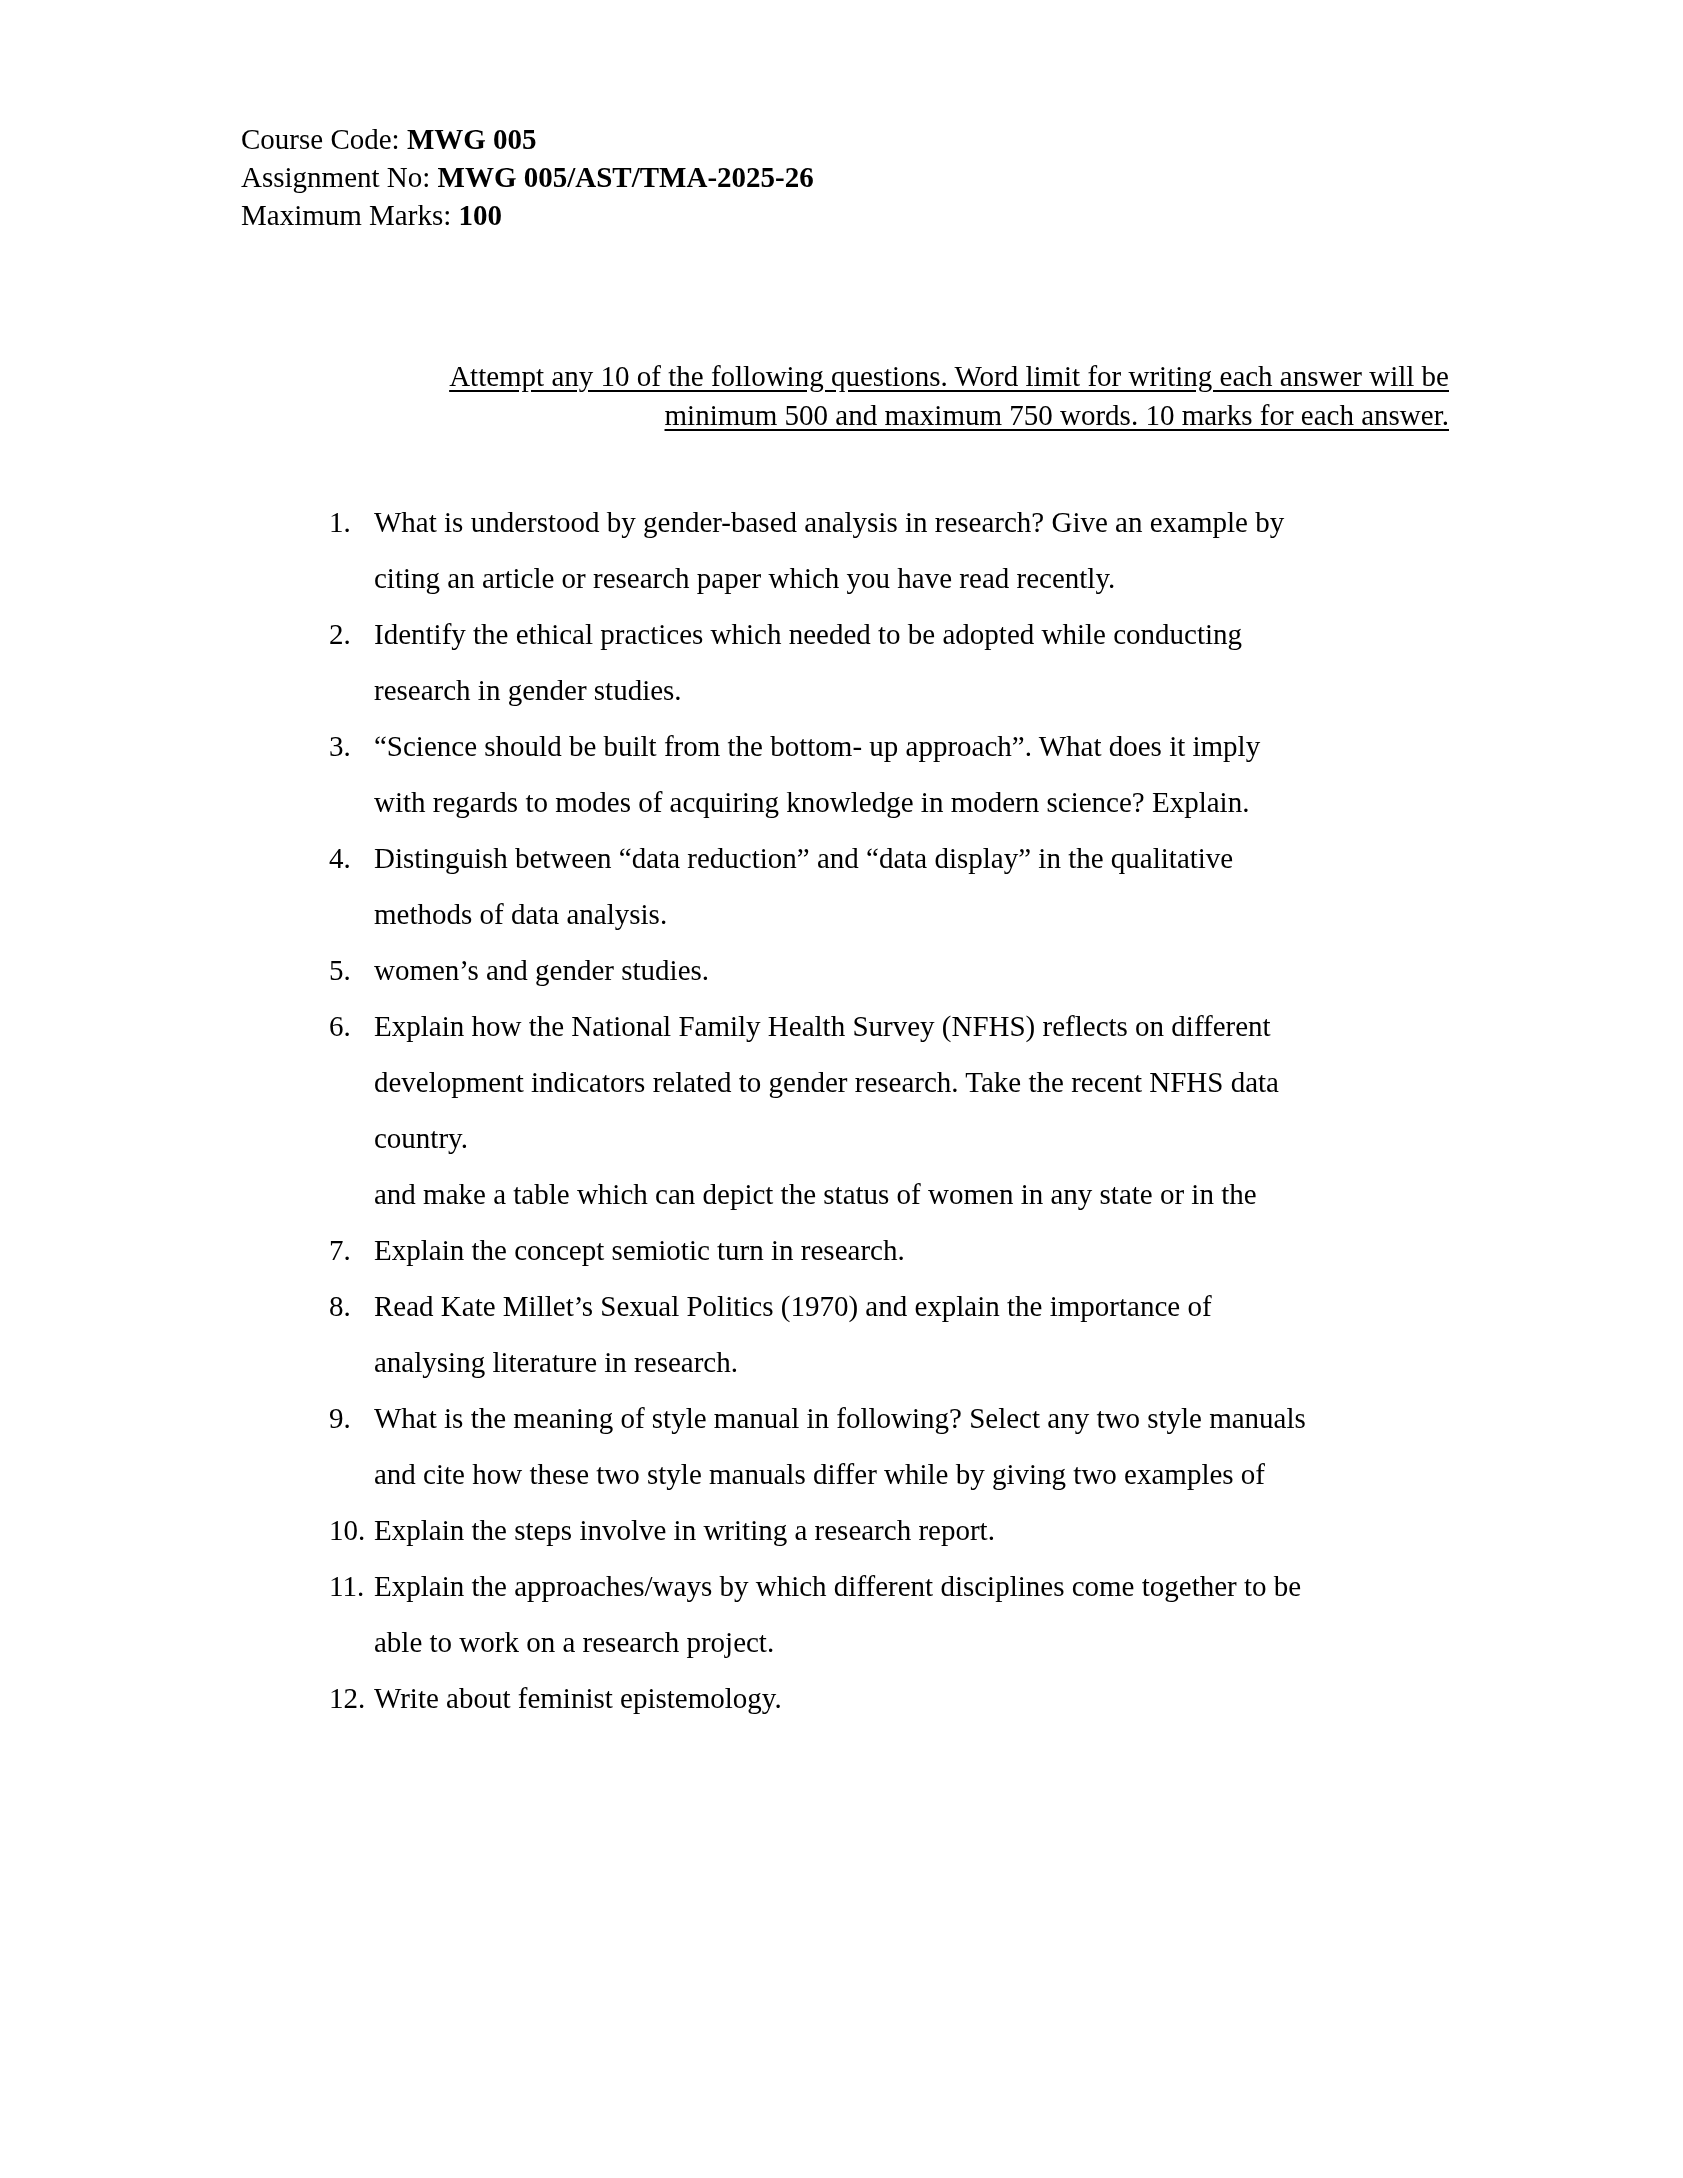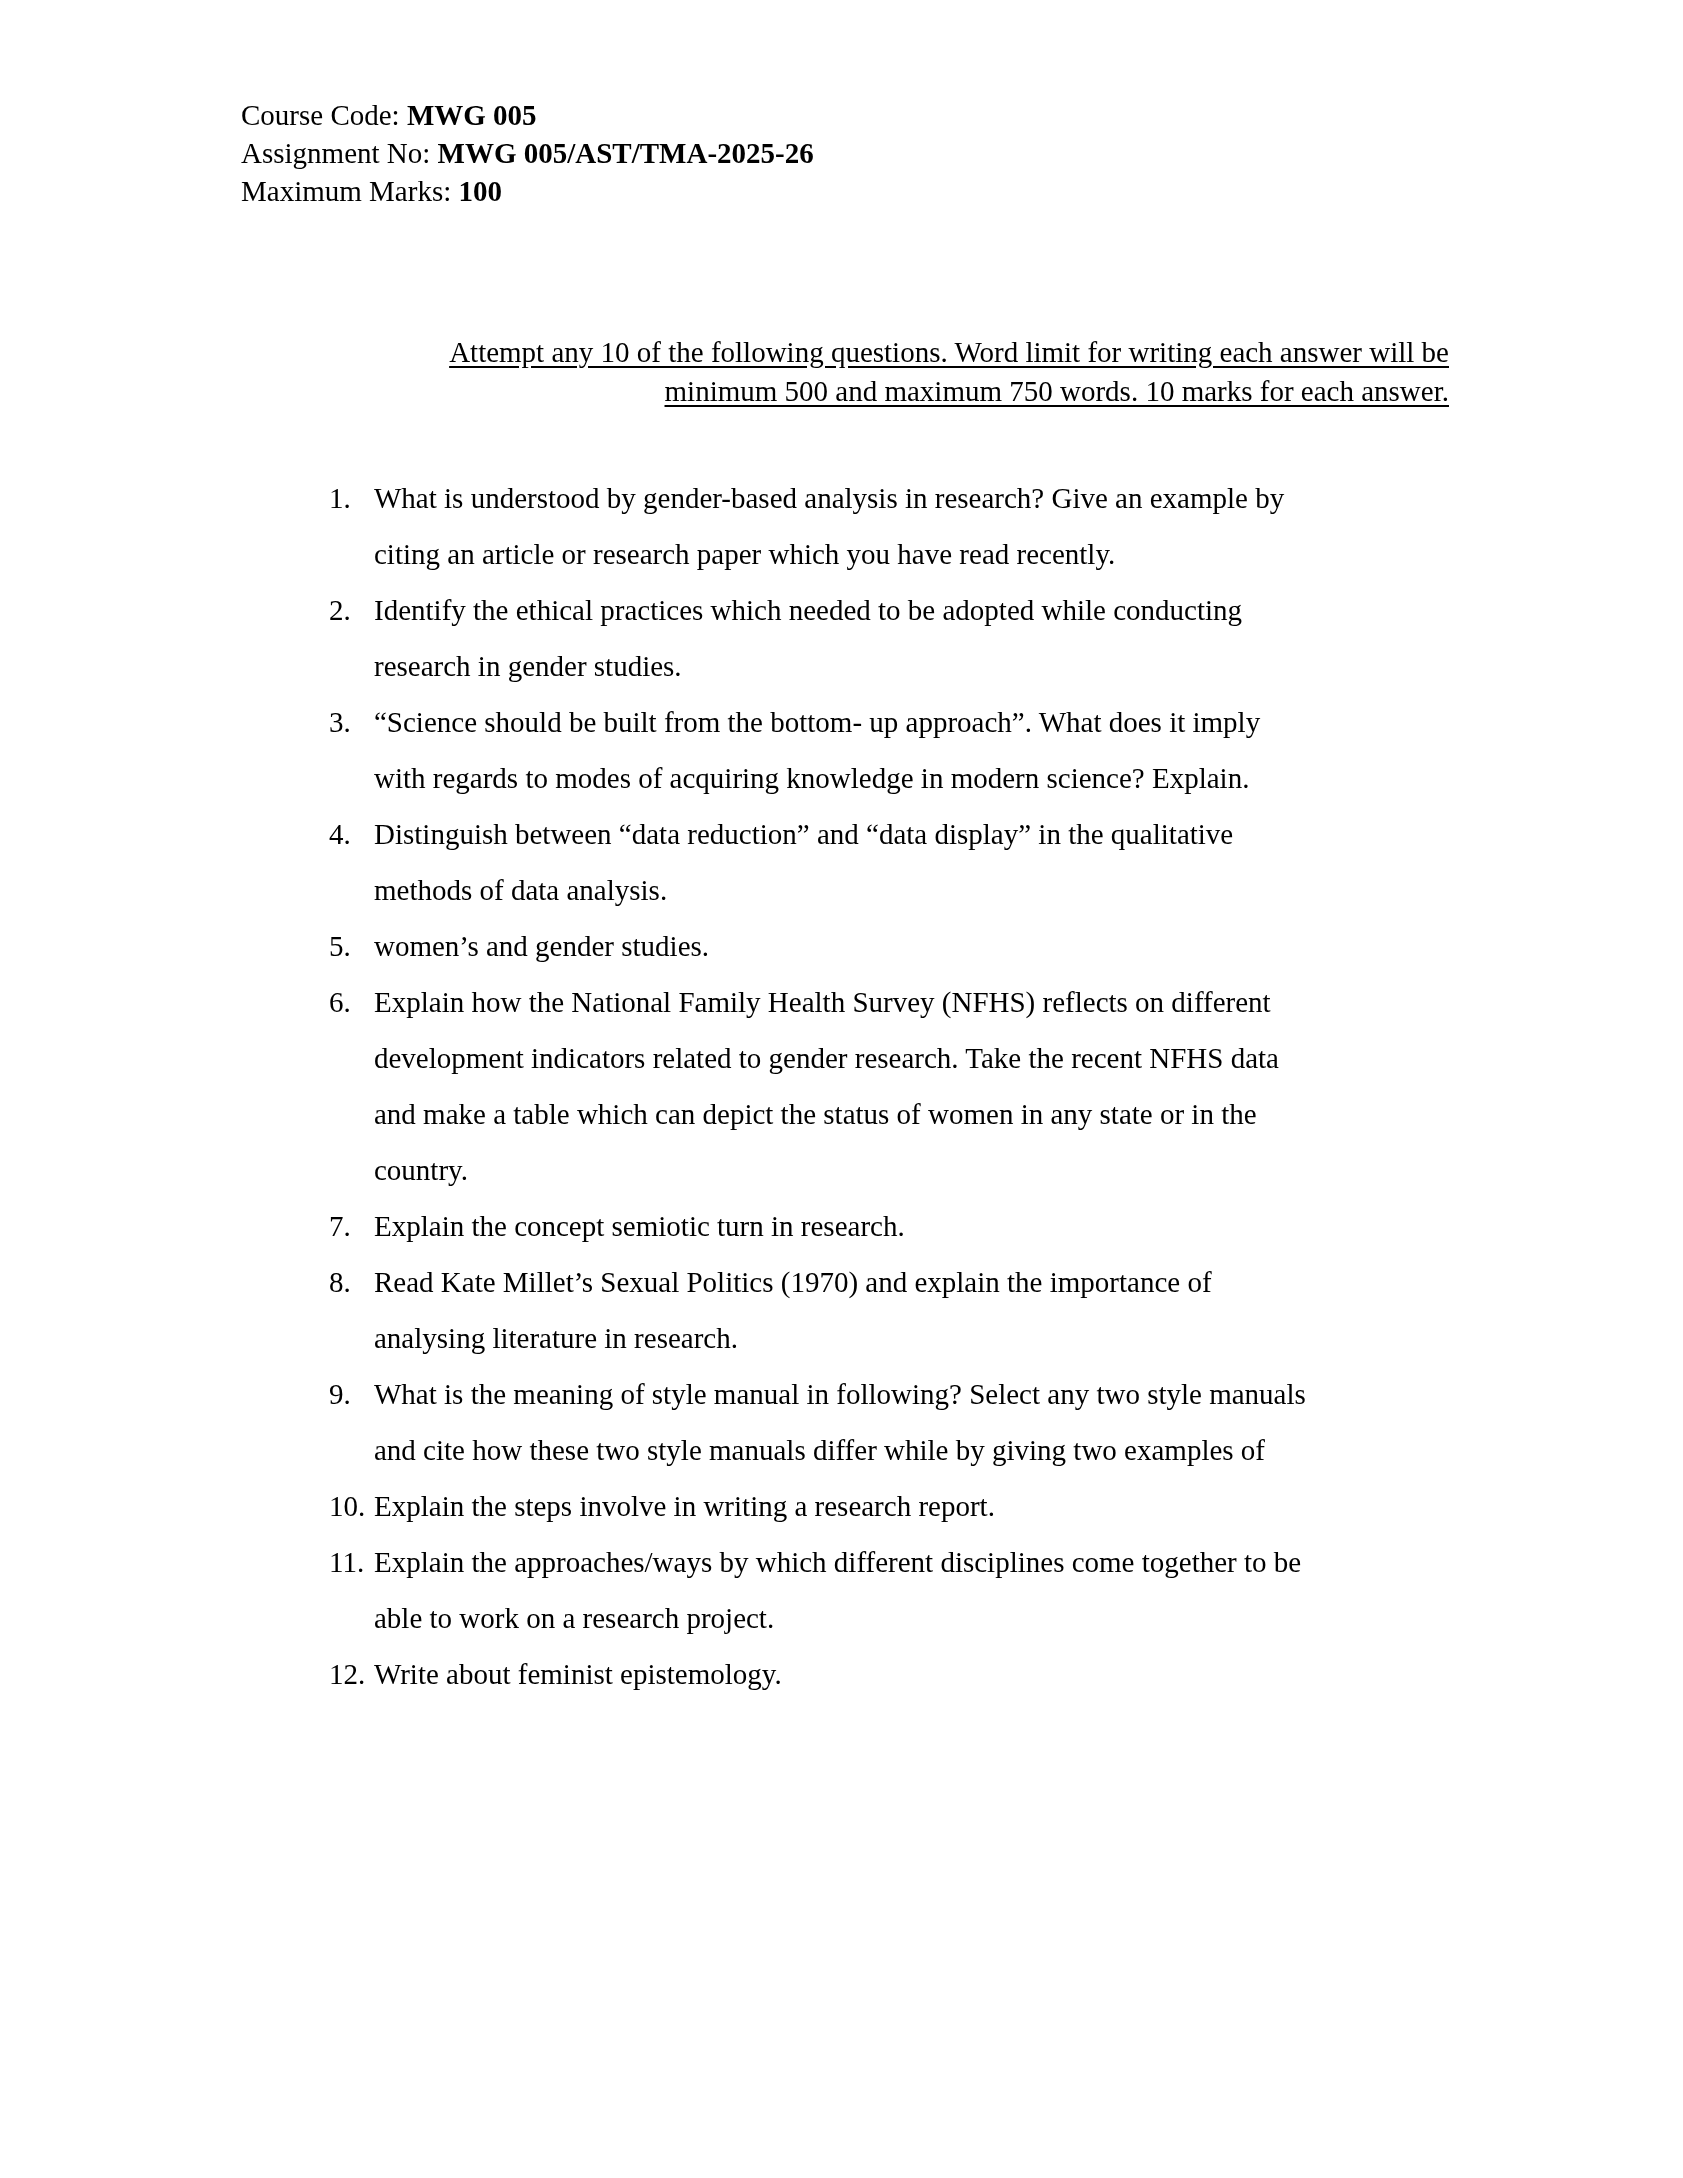--- a/index.html
+++ b/index.html
@@ -4,21 +4,21 @@
 <style>
   html, body { margin: 0; padding: 0; background: #ffffff; }
   .page {
     position: relative;
     width: 1683px;
     height: 2178px;
     background: #ffffff;
     color: #000000;
     font-family: "Liberation Serif", "DejaVu Serif", serif;
     box-sizing: border-box;
-    padding-top: 96px;
+    padding-top: 120px;
     overflow: hidden;
   }
   .header {
     margin-left: 241px;
     font-size: 29px;
     line-height: 38px;
   }
   .header-line { white-space: nowrap; }
   .header-value { font-weight: bold; }
   .instruction {
@@ -89,22 +89,22 @@
         <span class="q-num">5.</span>
         <span class="q-text">
           <div>women’s and gender studies.</div>
         </span>
       </div>
     <div class="question-item">
         <span class="q-num">6.</span>
         <span class="q-text">
           <div>Explain how the National Family Health Survey (NFHS) reflects on different</div>
           <div>development indicators related to gender research. Take the recent NFHS data</div>
+          <div>country.</div>
           <div>and make a table which can depict the status of women in any state or in the</div>
-          <div>country.</div>
         </span>
       </div>
     <div class="question-item">
         <span class="q-num">7.</span>
         <span class="q-text">
           <div>Explain the concept semiotic turn in research.</div>
         </span>
       </div>
     <div class="question-item">
         <span class="q-num">8.</span>

